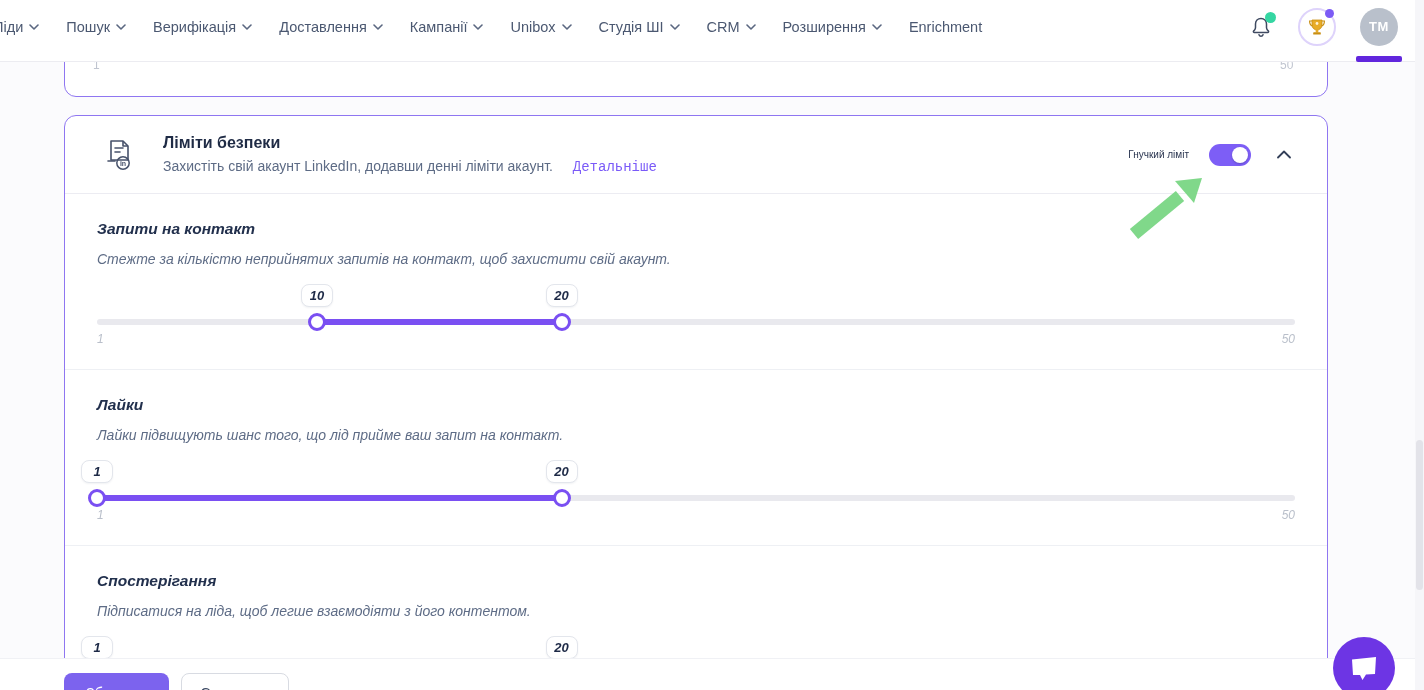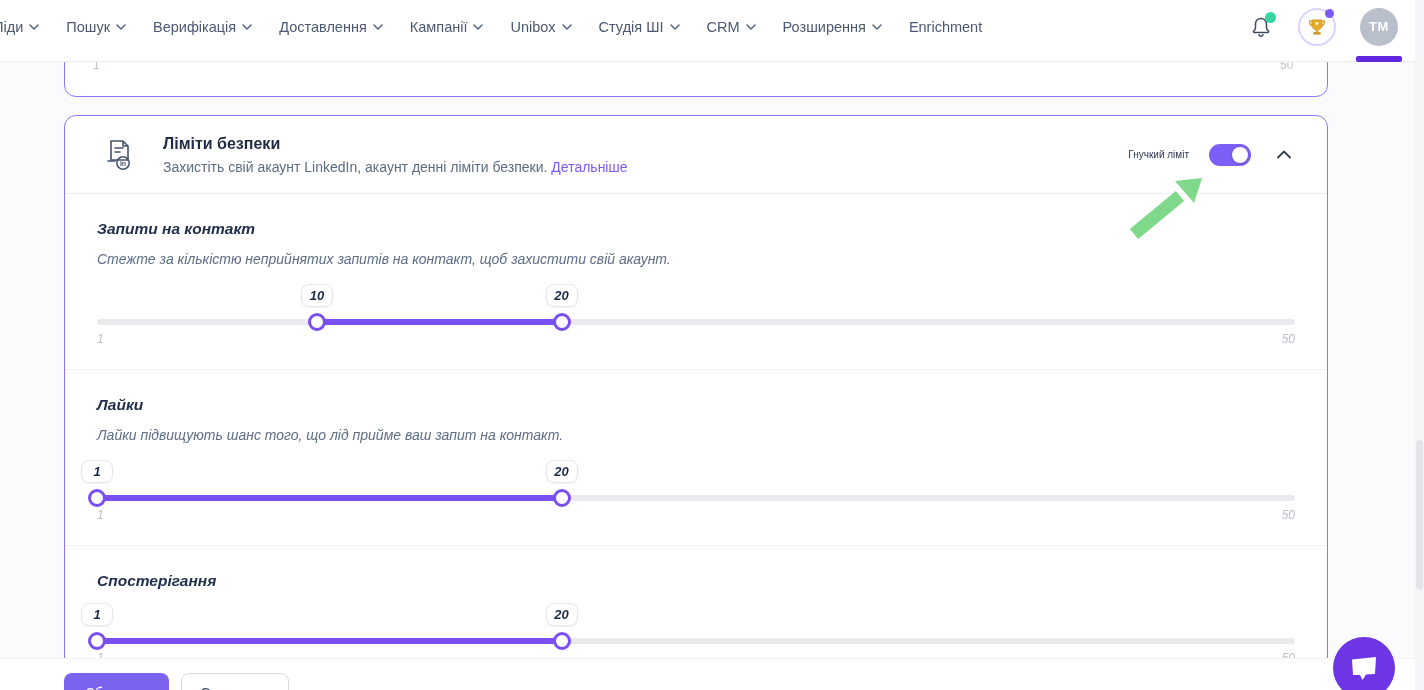--- a/index.html
+++ b/index.html
@@ -32,21 +32,21 @@
   .prev-label { position:absolute; font-size:12px; color:#c0c5d0; z-index:2; }
   .prev-label.min { left:93px; top:58px; }
   .prev-label.max { left:1280px; top:58px; }
 
   .card.main { top:115px; height:580px; z-index:2; }
   .card-header { height:78px; display:flex; align-items:center; padding:0 36px;
                  border-bottom:1px solid #ececf2; }
   .hdr-text { margin-left:24px; }
   .hdr-title { font-size:16px; font-weight:700; color:#1f2b45; margin-bottom:6px; }
   .hdr-sub { font-size:14px; color:#5d6b85; }
-  .hdr-sub a { color:#7a5af8; text-decoration:none; margin-left:0; }
+  .hdr-sub a { color:#7a5af8; text-decoration:none; margin-left:16px;font-family:Liberation Mono, monospace; }
   .hdr-right { margin-left:auto; display:flex; align-items:center; gap:20px; }
   .toggle-label { font-size:10px; color:#2a3550; }
   .toggle { position:relative; width:42px; height:22px; border-radius:12px; background:#7d5ef6; cursor:pointer; }
   .toggle .knob { position:absolute; right:3px; top:3px; width:16px; height:16px; border-radius:50%;
                   background:#fff; box-shadow:0 1px 2px rgba(20,30,60,.25); }
   .collapse { margin-left:6px; display:flex; align-items:center; cursor:pointer; }
 
   .section { padding:26px 32px 21px; border-bottom:1px solid #eef0f4;font-style:italic; }
   .section:last-of-type { border-bottom:none; }
   .sec-title { font-size:15.5px; font-weight:700; color:#22304d; margin-bottom:13px; }
@@ -177,21 +177,21 @@
         <path d="M10 4h12l5 5v14H10V4z" stroke="#47526b" stroke-width="1.6" stroke-linejoin="round"></path>
         <path d="M22 4v5h5" stroke="#47526b" stroke-width="1.6" stroke-linejoin="round"></path>
         <path d="M14 11h8M14 15h5" stroke="#47526b" stroke-width="1.6" stroke-linecap="round"></path>
         <path d="M7 24h7" stroke="#47526b" stroke-width="1.6" stroke-linecap="round"></path>
         <circle cx="22" cy="26" r="6.2" stroke="#47526b" stroke-width="1.5"></circle>
         <text x="22" y="29" text-anchor="middle" font-size="7" font-weight="bold" fill="#47526b" font-family="Liberation Sans, sans-serif">in</text>
       </svg>
       <div class="hdr-text">
         <div class="hdr-title">Ліміти безпеки</div>
         <div class="hdr-sub">
-          <span>Захистіть свій акаунт LinkedIn, акаунт денні ліміти безпеки.</span>
+          <span>Захистіть свій акаунт LinkedIn, додавши денні ліміти акаунт.</span>
           <a href="#">Детальніше</a>
         </div>
       </div>
       <div class="hdr-right">
         <span class="toggle-label">Гнучкий ліміт</span>
         <div class="toggle">
           <div class="knob"></div>
         </div>
         <div class="collapse">
           <svg width="14" height="9" viewBox="0 0 14 9" fill="none">
@@ -228,20 +228,21 @@
         </div>
         <div class="handle low" style="left: 0%;"></div>
         <div class="handle high" style="left: 38.7755%;"></div>
         <span class="min-label">1</span>
         <span class="max-label">50</span>
       </div>
     </div>
 
     <div class="section">
       <div class="sec-title">Спостерігання</div>
+      <div class="sec-desc">Підписатися на ліда, щоб легше взаємодіяти з його контентом.</div>
       <div class="slider-box range-slider">
         <div class="tip low" style="left: 0%;">1</div>
         <div class="tip high" style="left: 38.7755%;">20</div>
         <div class="track">
           <div class="fill" style="left: 0%; width: 38.7755%;"></div>
         </div>
         <div class="handle low" style="left: 0%;"></div>
         <div class="handle high" style="left: 38.7755%;"></div>
         <span class="min-label">1</span>
         <span class="max-label">50</span>

